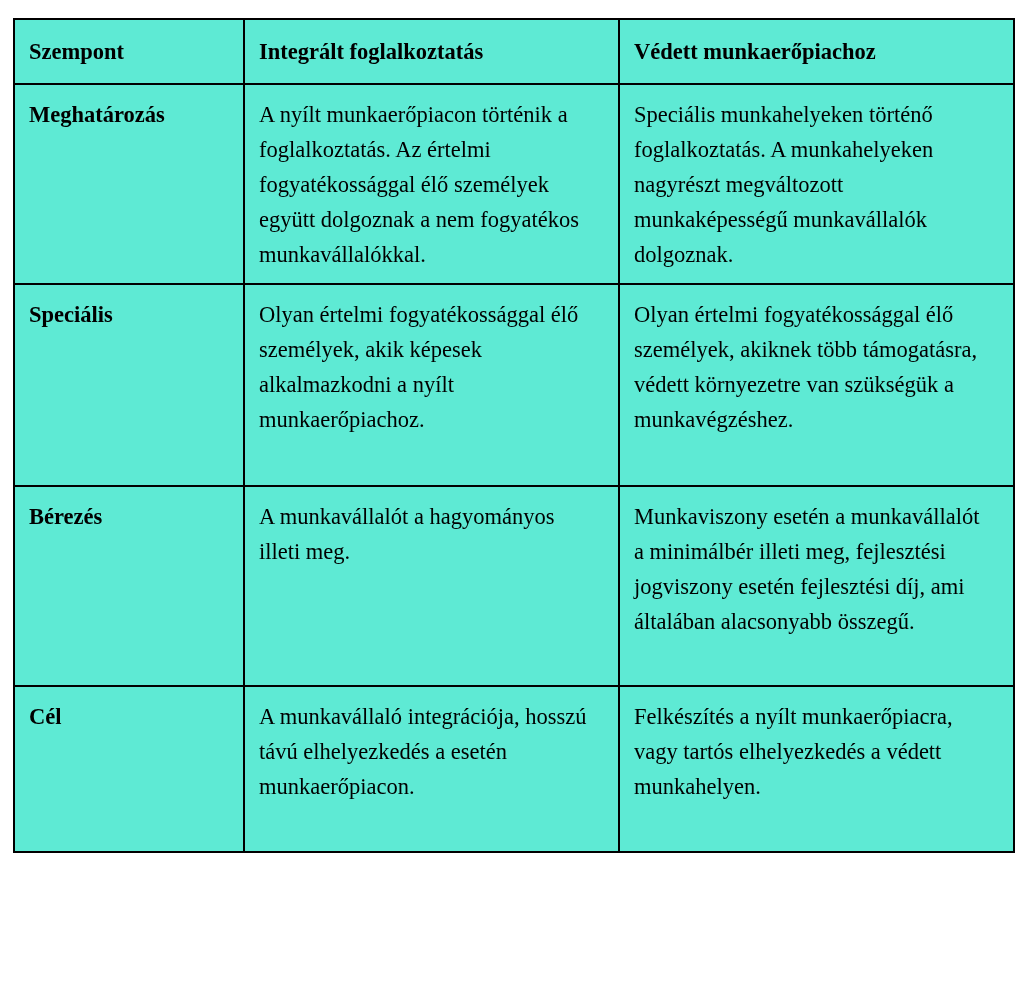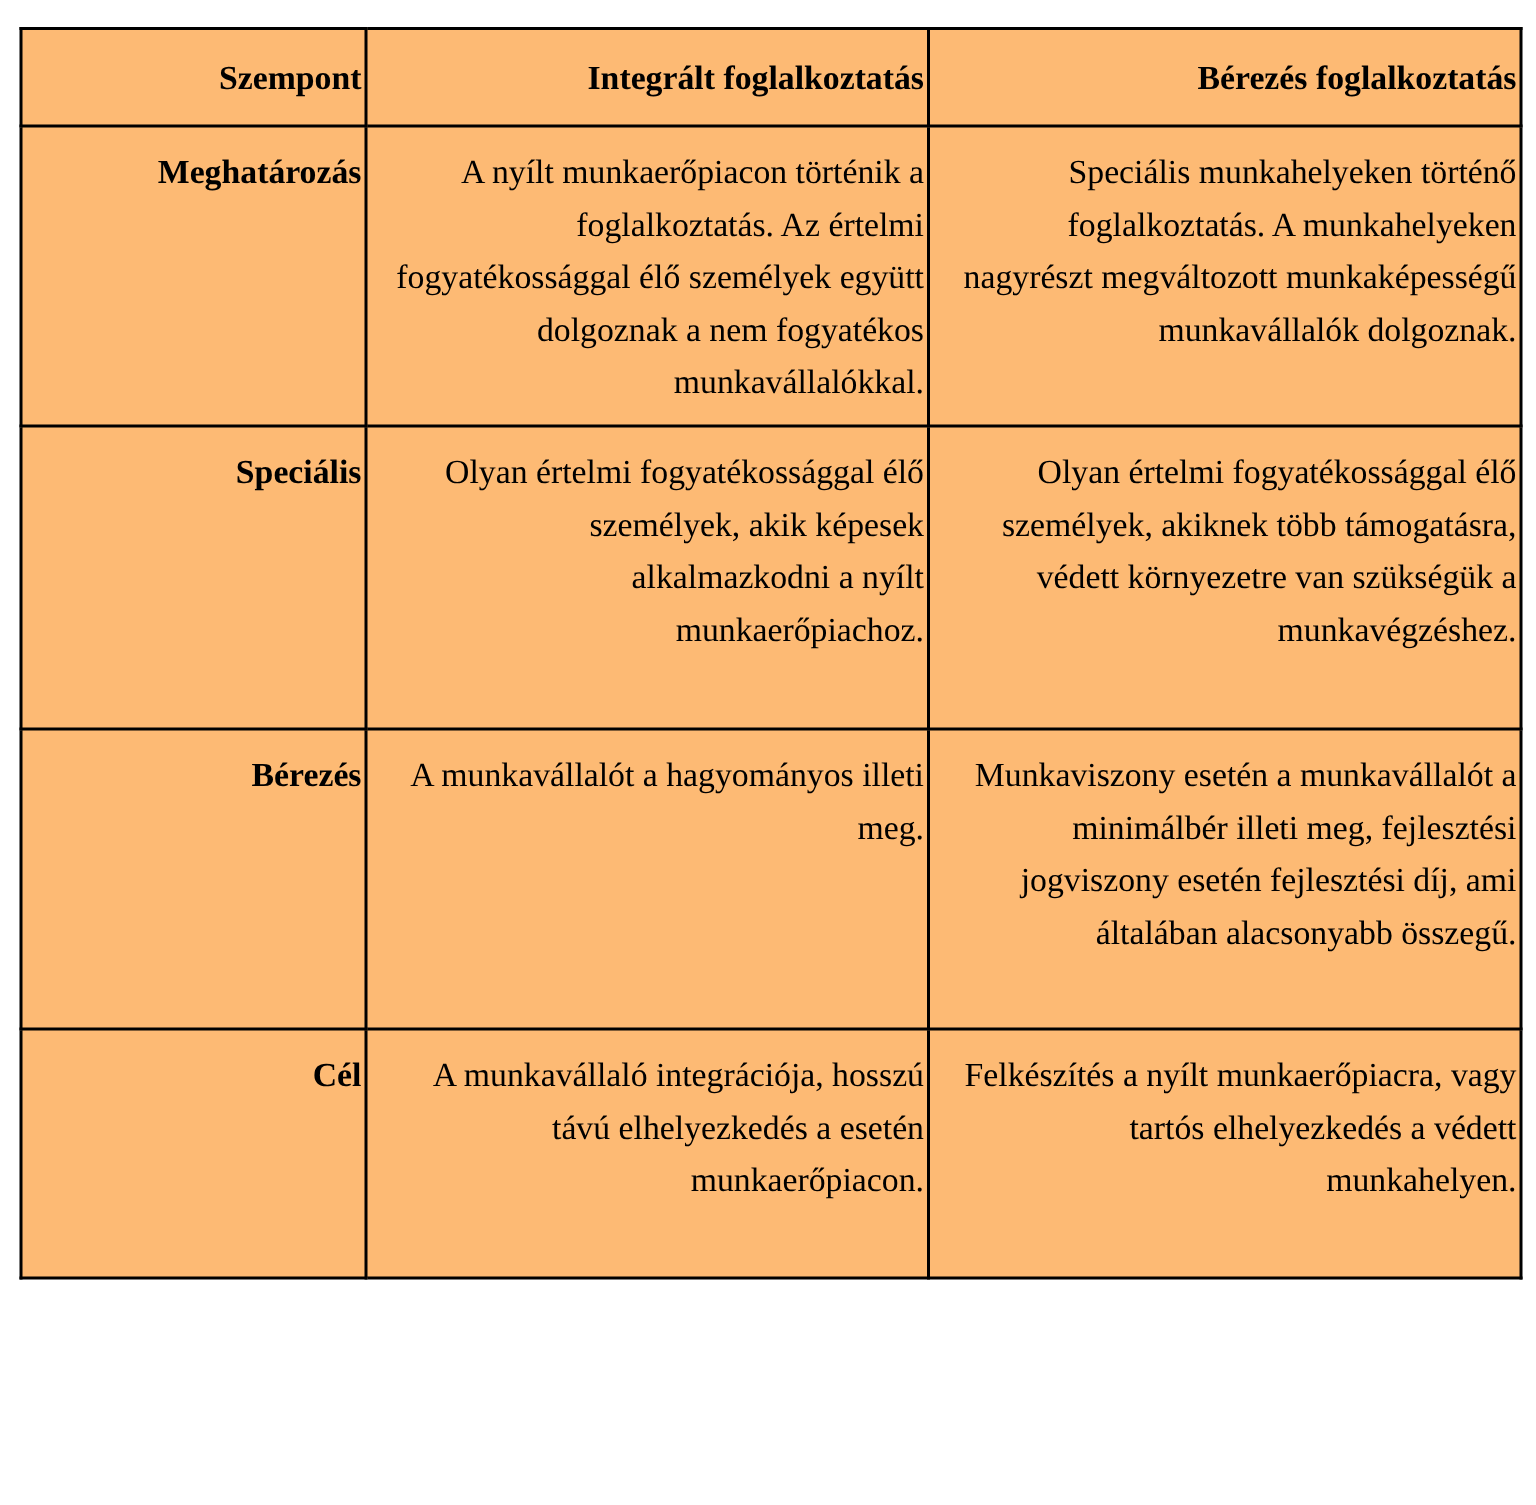--- a/index.html
+++ b/index.html
@@ -34,25 +34,25 @@
   }
 
   .comparison-table col.col-aspect   { width: 230px; }
   .comparison-table col.col-integral { width: 375px; }
   .comparison-table col.col-shelter  { width: 395px; }
 
   .comparison-table th,
   .comparison-table td {
     border: 2.5px solid #000000;
     vertical-align: top;
-    padding: 12px 2px 10px 14px;
+    padding: 12px 22px 10px 14px;
     font-size: 22.5px;
     line-height: 1.56;
-    text-align: right;
-    background: #fdba74;
+    text-align: left;
+    background: #5eead4;
   }
 
   
   .comparison-table thead th {
     font-weight: bold;
     padding-top: 14px;
     padding-bottom: 14px;
     height: 34px;
   }
 
@@ -82,21 +82,21 @@
     <colgroup>
       <col class="col-aspect">
       <col class="col-integral">
       <col class="col-shelter">
     </colgroup>
 
     <thead>
       <tr>
         <th>Szempont</th>
         <th>Integrált foglalkoztatás</th>
-        <th>Bérezés foglalkoztatás</th>
+        <th>Védett munkaerőpiachoz</th>
       </tr>
     </thead>
 
     <tbody>
 
       <tr class="row-definition">
         <td class="aspect-cell">
           <span class="cell-text">Meghatározás</span>
         </td>
         <td>

